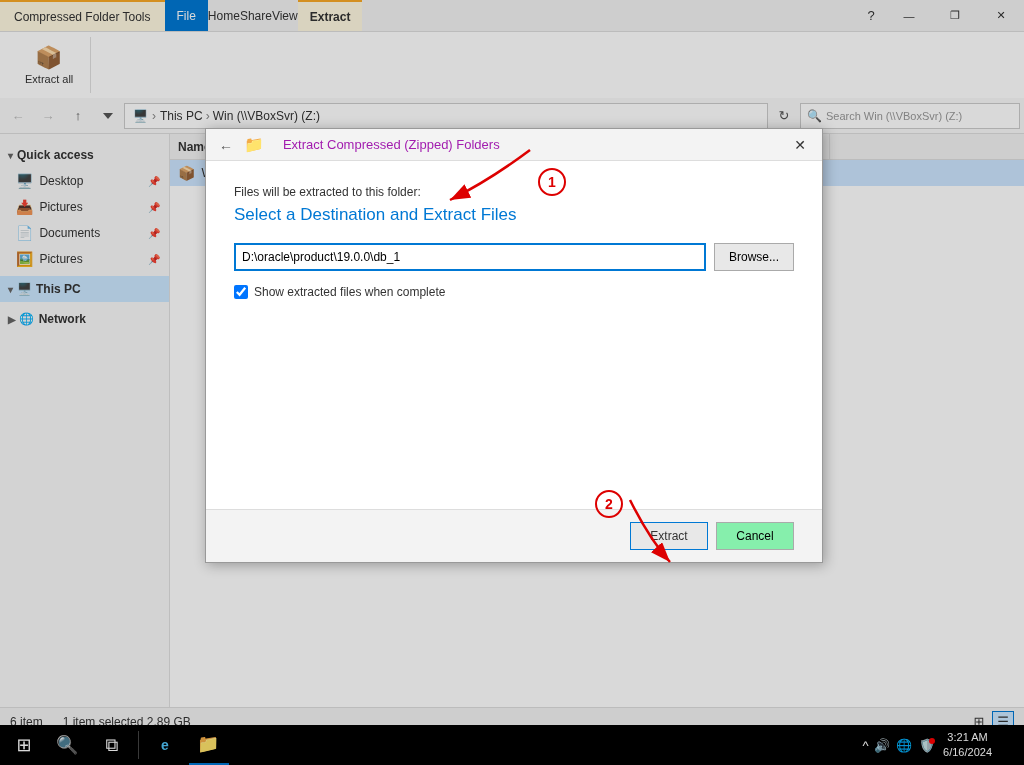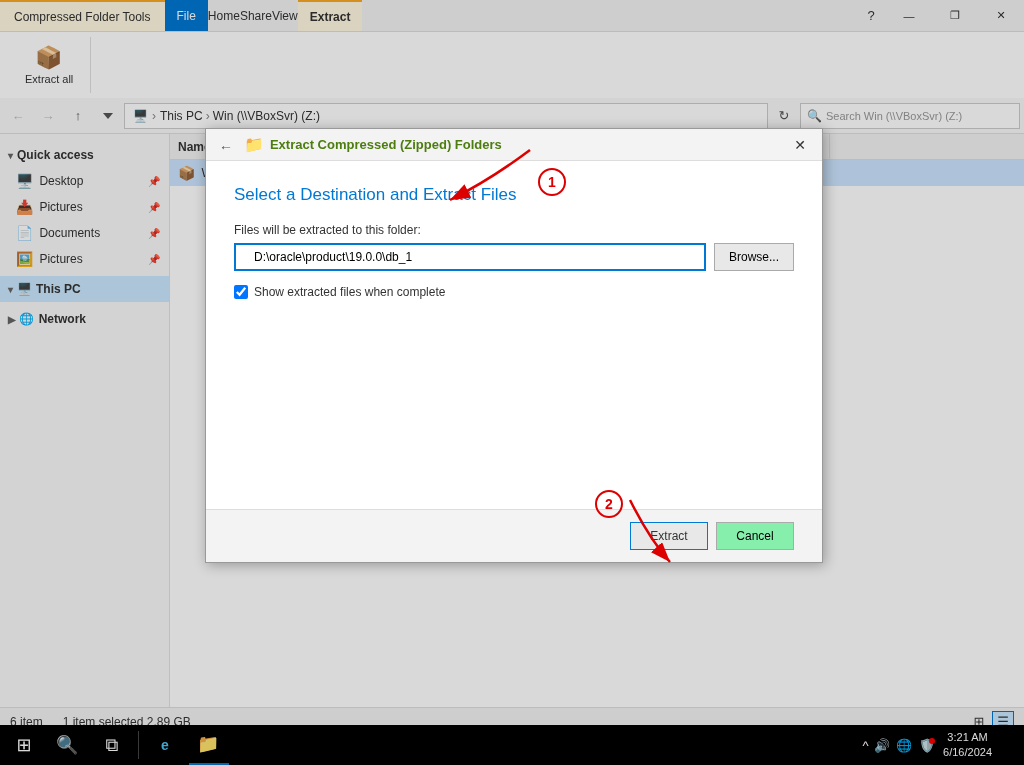--- a/index.html
+++ b/index.html
@@ -344,21 +344,21 @@
       width: 24px;
       height: 24px;
       display: flex;
       align-items: center;
       justify-content: center;
       font-size: 14px;
       cursor: pointer;
       color: #555;
     }
     #dialog-title-icon { font-size: 16px; }
-    #dialog-title-text { font-size: 13px; font-weight: 700; color: #4d7c0f; }
+    #dialog-title-text { font-size: 13px; font-weight: 400; color: #a21caf; margin-left: 13px; }
     #dialog-close {
       margin-left: auto;
       width: 28px;
       height: 28px;
       display: flex;
       align-items: center;
       justify-content: center;
       font-size: 14px;
       cursor: pointer;
       color: #333;
@@ -381,21 +381,21 @@
     #dialog-path-row {
       display: flex;
       align-items: center;
       gap: 8px;
       margin-bottom: 14px;
     }
     #dialog-path-input {
       flex: 1;
       height: 28px;
       border: 2px solid #0078d4;
-      padding: 0 18px;
+      padding: 0 6px;
       font-size: 12px;
       outline: none;
     }
     #dialog-browse-btn {
       height: 28px;
       padding: 0 14px;
       background: #e8e8e8;
       border: 1px solid #aaa;
       cursor: pointer;
       font-size: 12px;
@@ -671,22 +671,22 @@
     <div id="extract-dialog">
 
       <div id="dialog-titlebar">
         <div id="dialog-back-btn">←</div>
         <span id="dialog-title-icon">📁</span>
         <span id="dialog-title-text">Extract Compressed (Zipped) Folders</span>
         <div id="dialog-close">✕</div>
       </div>
 
       <div id="dialog-body">
+        <div id="dialog-folder-label">Files will be extracted to this folder:</div>
         <div id="dialog-heading">Select a Destination and Extract Files</div>
-        <div id="dialog-folder-label">Files will be extracted to this folder:</div>
         <div id="dialog-path-row">
           <input type="text" id="dialog-path-input" value="D:\oracle\product\19.0.0\db_1" style="">
           <button id="dialog-browse-btn">Browse...</button>
         </div>
         <div id="dialog-checkbox-row">
           <input type="checkbox" id="dialog-checkbox" checked="" style="">
           <label id="dialog-checkbox-label" for="dialog-checkbox">Show extracted files when complete</label>
         </div>
 
         <div style="height:180px;"></div>

